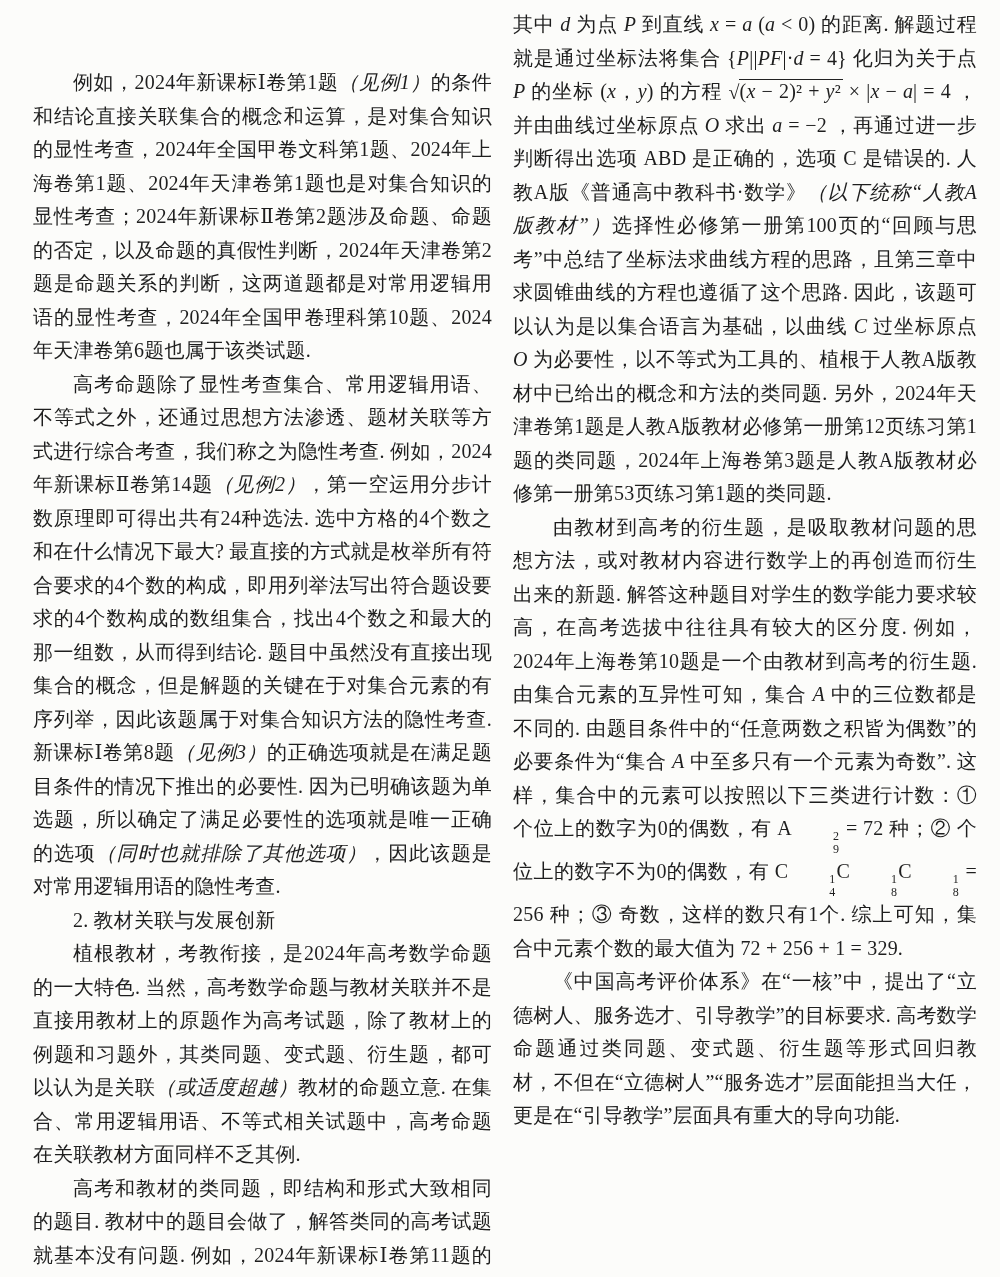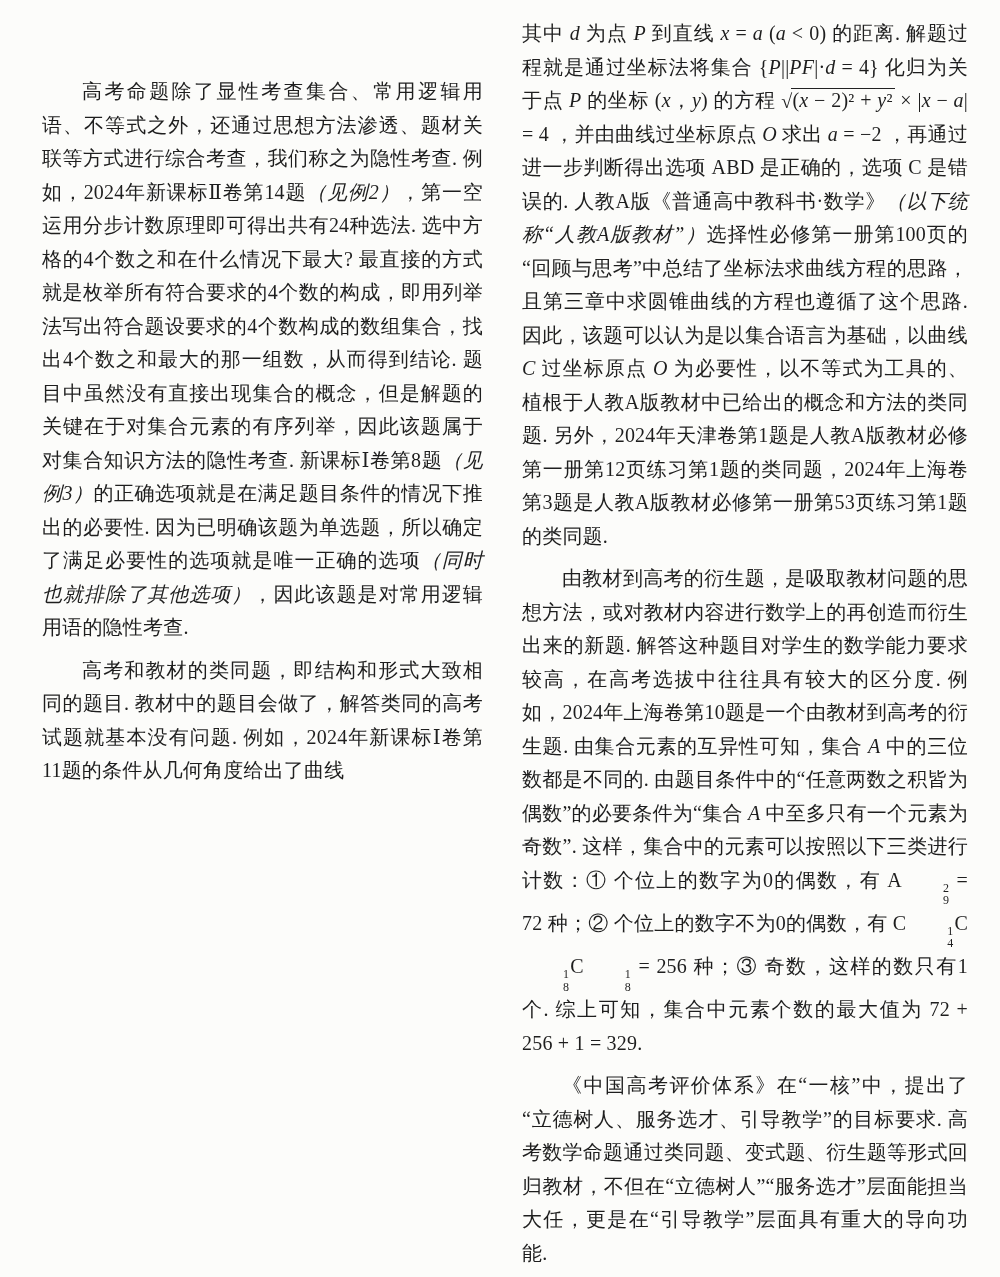--- a/index.html
+++ b/index.html
@@ -31,21 +31,21 @@
   .col-left {
     width: 459px;
     padding-top: 66px;
   }
   .col-gap { width: 21px; flex: 0 0 21px; }
   .col-right {
     width: 464px;
     padding-top: 8px;
   }
   p {
-    margin: 9px;
+    margin: 0;
     text-indent: 2em;
   }
   p.noindent { text-indent: 0; }
   p.heading { text-indent: 2em; }
   .run-kai { font-style: italic; }
   .run-it  { font-style: italic; font-family: "Liberation Serif", "DejaVu Serif", serif; }
   
   .sqrt { white-space: nowrap; }
   .sqrt-sign { display: inline-block; transform: translateY(1px); margin-right: -1px; }
   .rad { border-top: 1.4px solid #222; padding: 0 2px 0 1px; }
@@ -61,21 +61,24 @@
     margin-right: 1px;
   }
   .ss span { display: block; }
 </style>
 </head>
 <body>
 
 <div class="page">
   <div class="columns">
     <div class="col col-left">
+        <p><span>例如，2024年新课标Ⅰ卷第1题</span><span class="run-kai">（见例1）</span><span>的条件和结论直接关联集合的概念和运算，是对集合知识的显性考查，2024年全国甲卷文科第1题、2024年上海卷第1题、2024年天津卷第1题也是对集合知识的显性考查；2024年新课标Ⅱ卷第2题涉及命题、命题的否定，以及命题的真假性判断，2024年天津卷第2题是命题关系的判断，这两道题都是对常用逻辑用语的显性考查，2024年全国甲卷理科第10题、2024年天津卷第6题也属于该类试题.</span></p>
         <p><span>高考命题除了显性考查集合、常用逻辑用语、不等式之外，还通过思想方法渗透、题材关联等方式进行综合考查，我们称之为隐性考查. 例如，2024年新课标Ⅱ卷第14题</span><span class="run-kai">（见例2）</span><span>，第一空运用分步计数原理即可得出共有24种选法. 选中方格的4个数之和在什么情况下最大? 最直接的方式就是枚举所有符合要求的4个数的构成，即用列举法写出符合题设要求的4个数构成的数组集合，找出4个数之和最大的那一组数，从而得到结论. 题目中虽然没有直接出现集合的概念，但是解题的关键在于对集合元素的有序列举，因此该题属于对集合知识方法的隐性考查. 新课标Ⅰ卷第8题</span><span class="run-kai">（见例3）</span><span>的正确选项就是在满足题目条件的情况下推出的必要性. 因为已明确该题为单选题，所以确定了满足必要性的选项就是唯一正确的选项</span><span class="run-kai">（同时也就排除了其他选项）</span><span>，因此该题是对常用逻辑用语的隐性考查.</span></p>
+        <p class="heading"><span>2. 教材关联与发展创新</span></p>
+        <p><span>植根教材，考教衔接，是2024年高考数学命题的一大特色. 当然，高考数学命题与教材关联并不是直接用教材上的原题作为高考试题，除了教材上的例题和习题外，其类同题、变式题、衍生题，都可以认为是关联</span><span class="run-kai">（或适度超越）</span><span>教材的命题立意. 在集合、常用逻辑用语、不等式相关试题中，高考命题在关联教材方面同样不乏其例.</span></p>
         <p><span>高考和教材的类同题，即结构和形式大致相同的题目. 教材中的题目会做了，解答类同的高考试题就基本没有问题. 例如，2024年新课标Ⅰ卷第11题的条件从几何角度给出了曲线 </span></p>
       </div>
     <div class="col-gap"></div>
     <div class="col col-right">
         <p class="noindent"><span>其中 </span><span class="run-it">d</span><span> 为点 </span><span class="run-it">P</span><span> 到直线 </span><span class="run-it">x</span><span> = </span><span class="run-it">a</span><span> (</span><span class="run-it">a</span><span> &lt; 0) 的距离. 解题过程就是通过坐标法将集合 {</span><span class="run-it">P</span><span>||</span><span class="run-it">PF</span><span>|·</span><span class="run-it">d</span><span> = 4} 化归为关于点 </span><span class="run-it">P</span><span> 的坐标 (</span><span class="run-it">x</span><span>，</span><span class="run-it">y</span><span>) 的方程 </span><span class="sqrt"><span class="sqrt-sign">√</span><span class="rad"><span>(</span><span class="run-it">x</span><span> − 2)² + </span><span class="run-it">y</span><span>²</span></span></span><span> × |</span><span class="run-it">x</span><span> − </span><span class="run-it">a</span><span>| = 4 ，并由曲线过坐标原点 </span><span class="run-it">O</span><span> 求出 </span><span class="run-it">a</span><span> = −2 ，再通过进一步判断得出选项 ABD 是正确的，选项 C 是错误的. 人教A版《普通高中教科书·数学》</span><span class="run-kai">（以下统称“人教A版教材”）</span><span>选择性必修第一册第100页的“回顾与思考”中总结了坐标法求曲线方程的思路，且第三章中求圆锥曲线的方程也遵循了这个思路. 因此，该题可以认为是以集合语言为基础，以曲线 </span><span class="run-it">C</span><span> 过坐标原点 </span><span class="run-it">O</span><span> 为必要性，以不等式为工具的、植根于人教A版教材中已给出的概念和方法的类同题. 另外，2024年天津卷第1题是人教A版教材必修第一册第12页练习第1题的类同题，2024年上海卷第3题是人教A版教材必修第一册第53页练习第1题的类同题.</span></p>
         <p><span>由教材到高考的衍生题，是吸取教材问题的思想方法，或对教材内容进行数学上的再创造而衍生出来的新题. 解答这种题目对学生的数学能力要求较高，在高考选拔中往往具有较大的区分度. 例如，2024年上海卷第10题是一个由教材到高考的衍生题. 由集合元素的互异性可知，集合 </span><span class="run-it">A</span><span> 中的三位数都是不同的. 由题目条件中的“任意两数之积皆为偶数”的必要条件为“集合 </span><span class="run-it">A</span><span> 中至多只有一个元素为奇数”. 这样，集合中的元素可以按照以下三类进行计数：① 个位上的数字为0的偶数，有 A</span><span class="ss">
             <span>2</span>
             <span>9</span>
           </span><span> = 72 种；② 个位上的数字不为0的偶数，有 C</span><span class="ss">
             <span>1</span>

